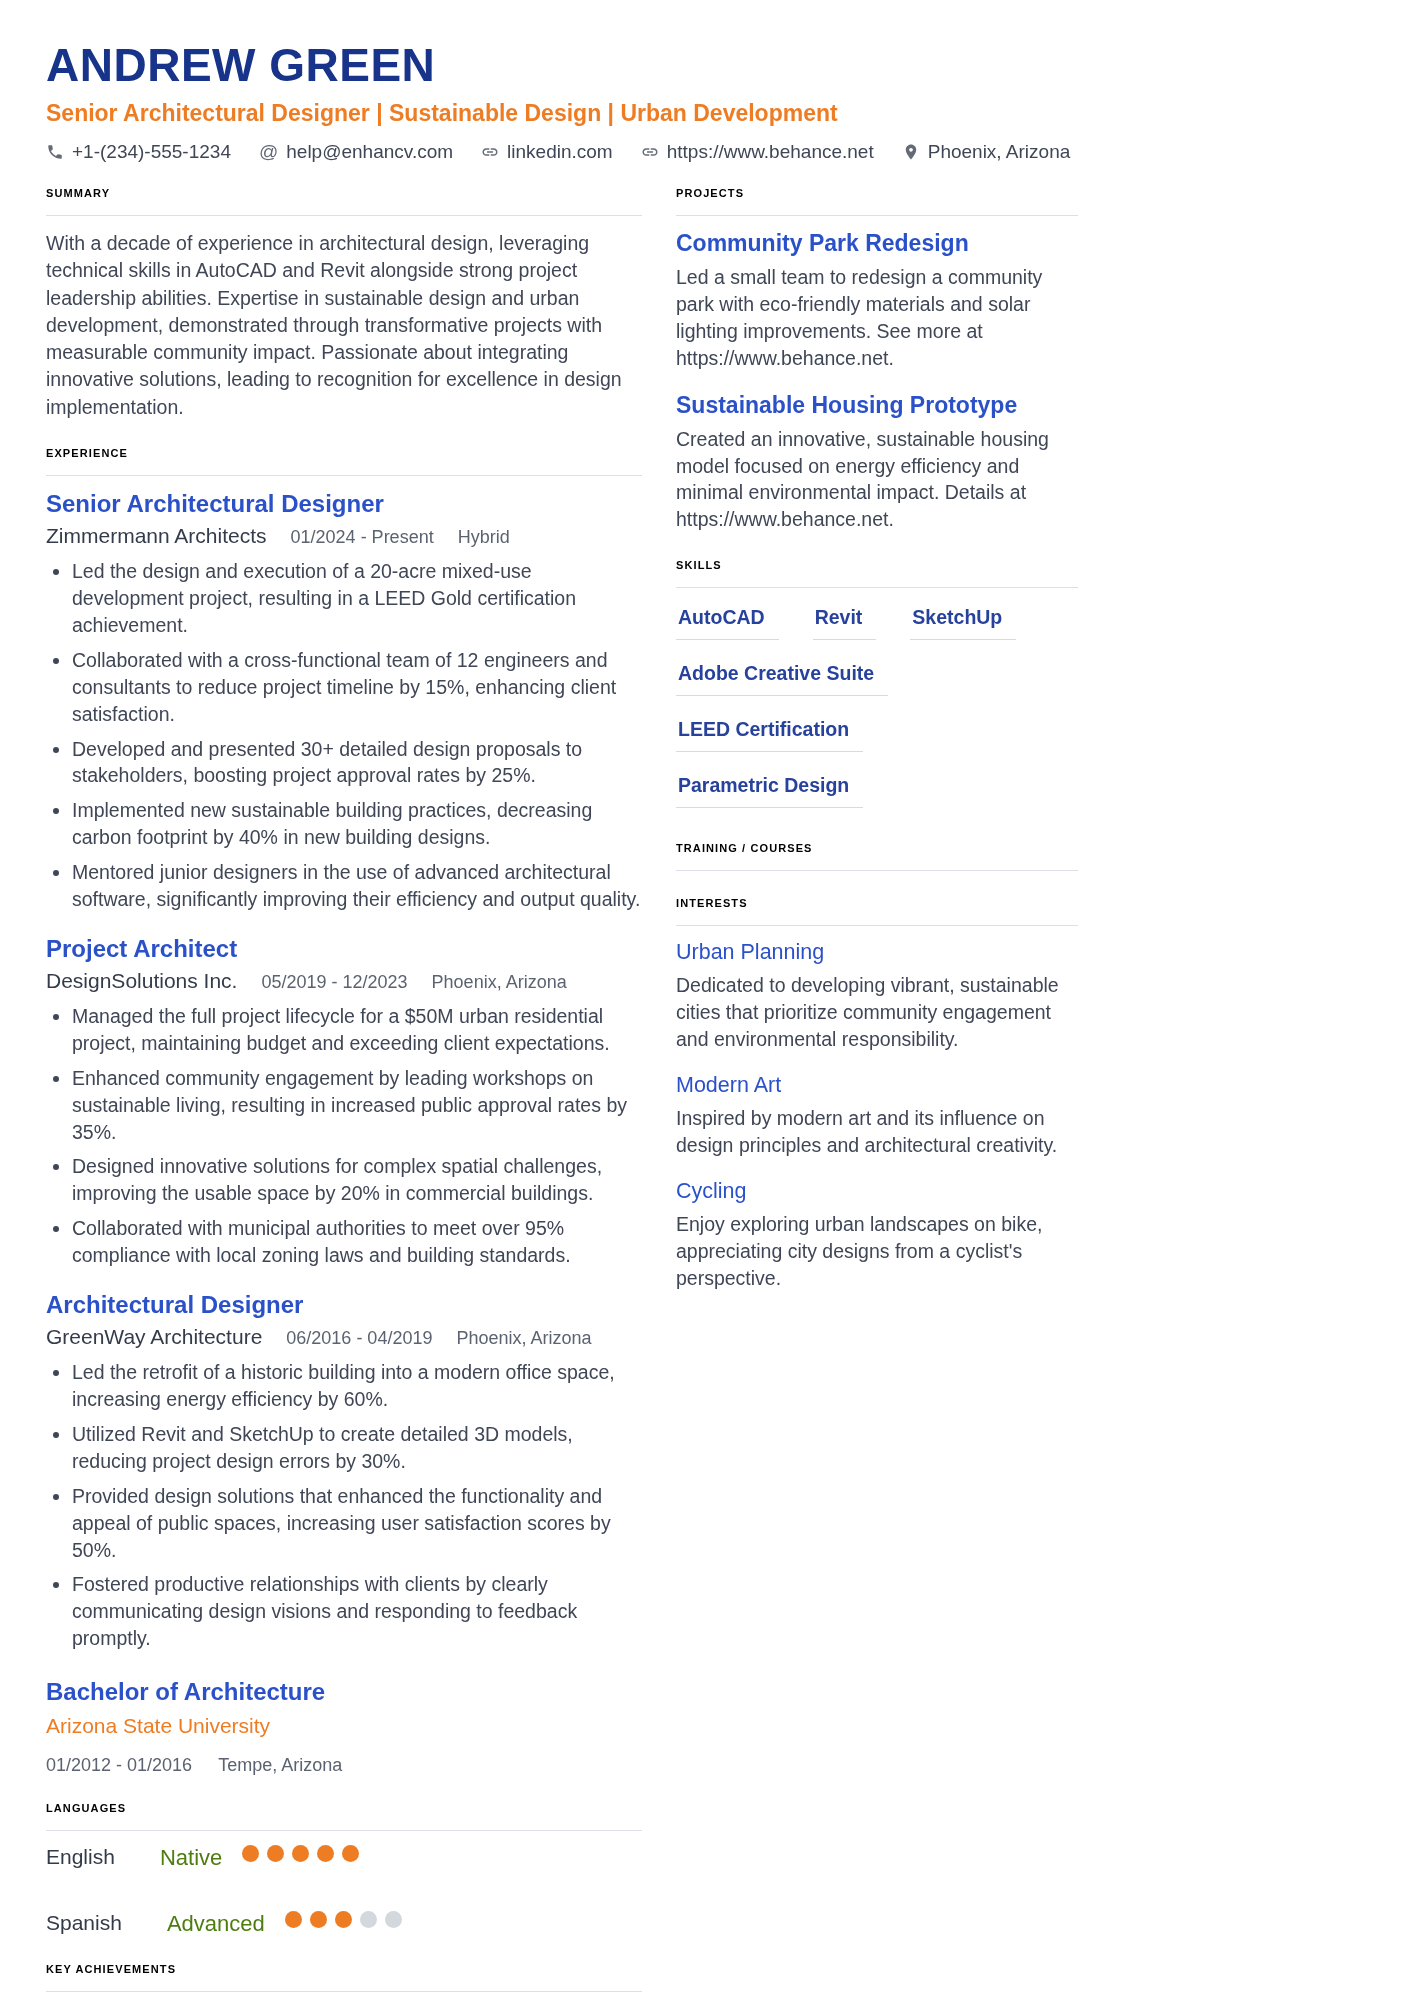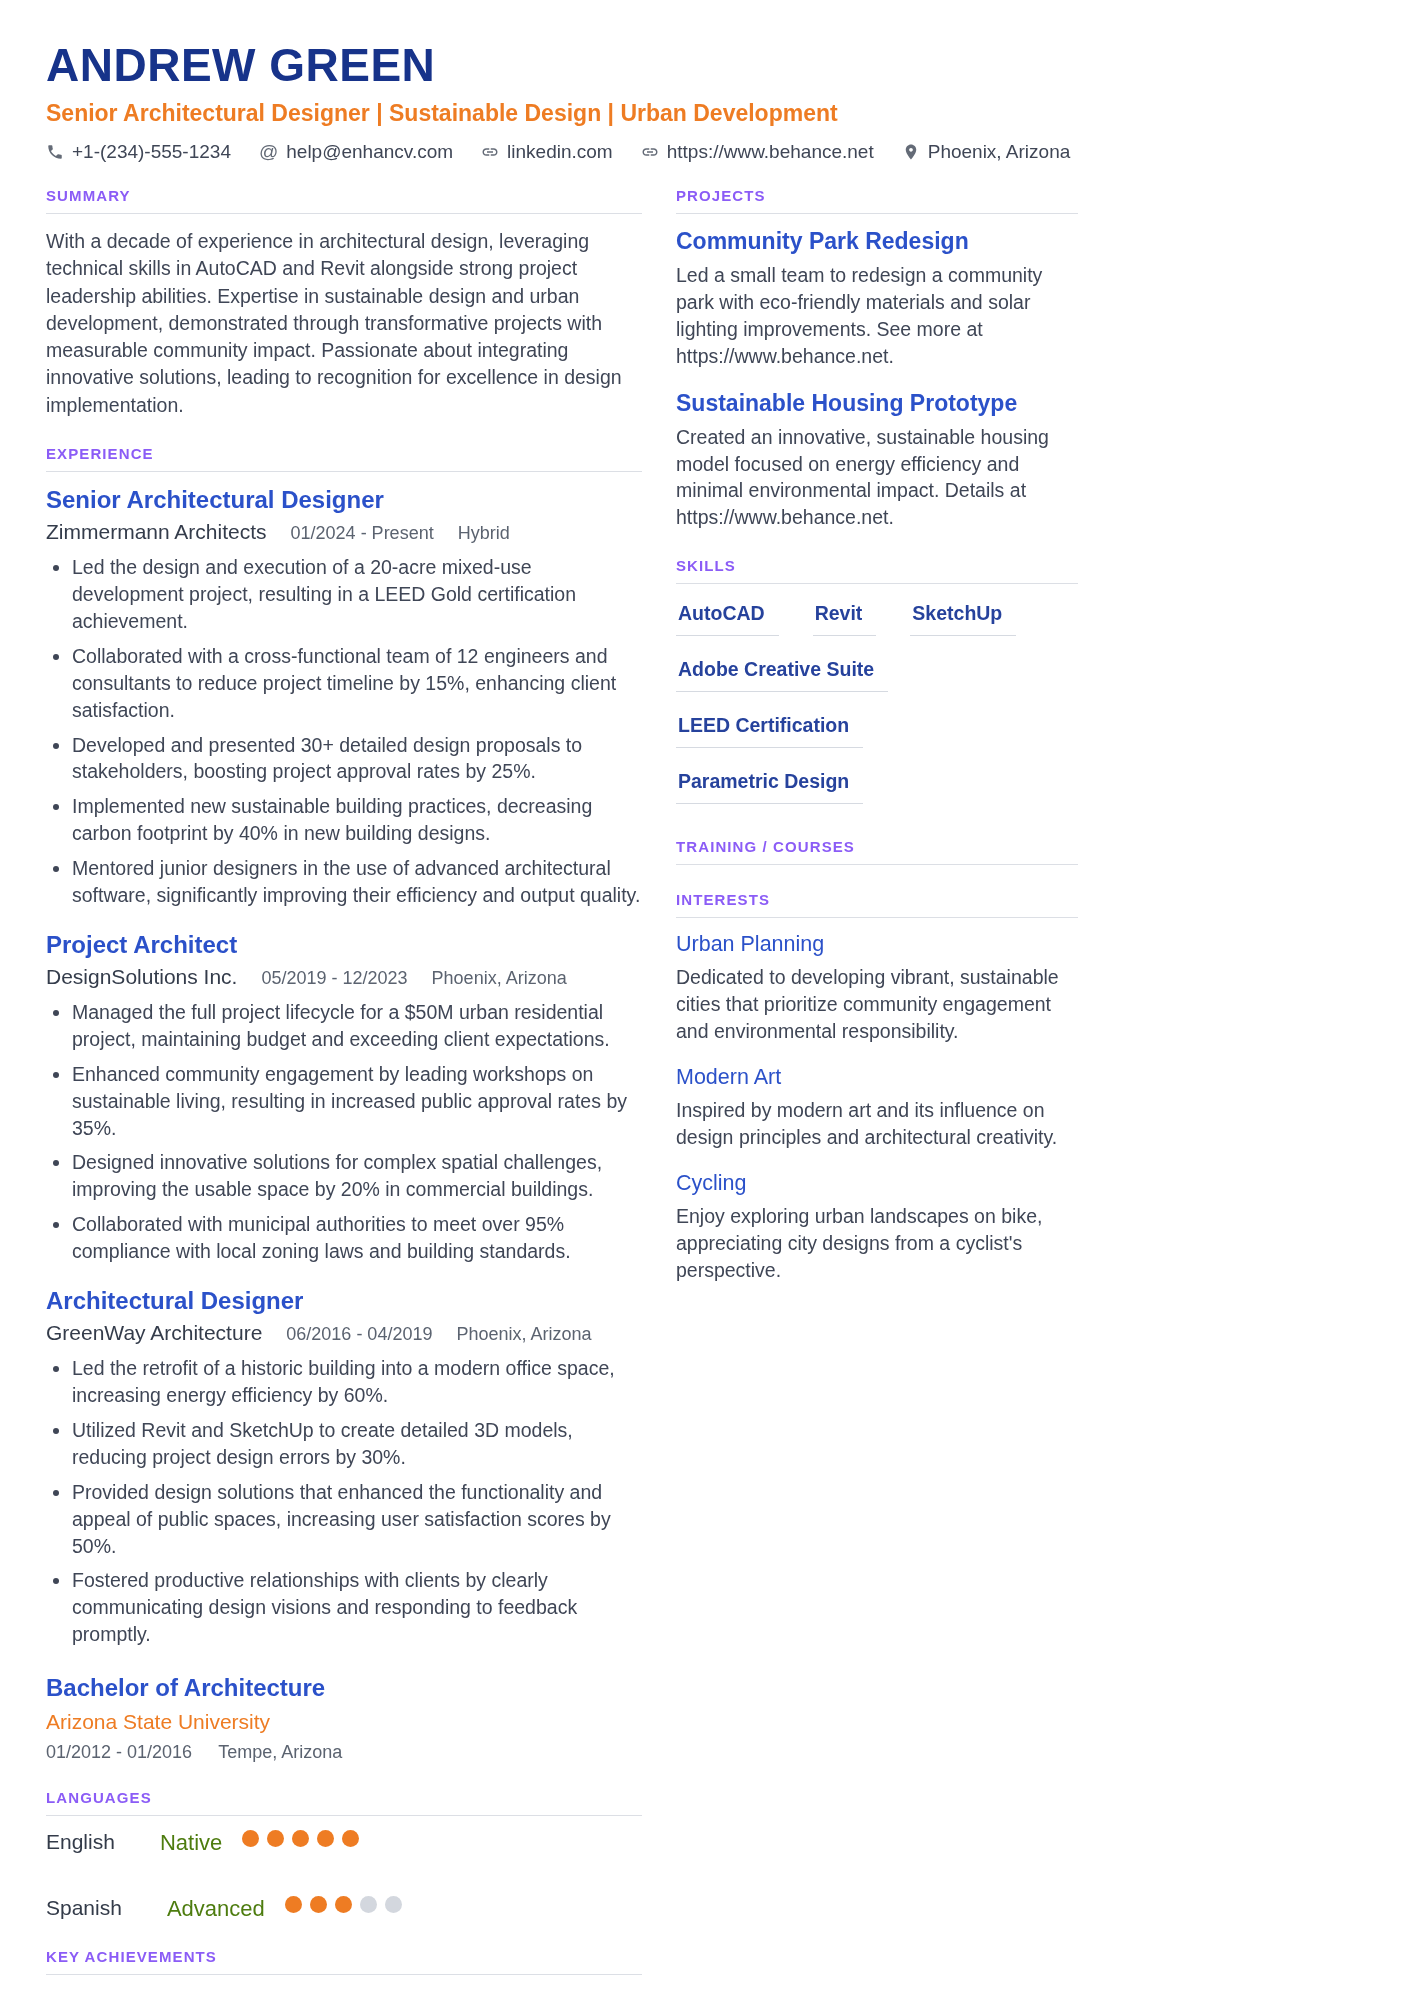--- a/index.html
+++ b/index.html
@@ -54,26 +54,26 @@
   .contact .at{font-size:19px;color:#646b77;}
 
   
   .columns{display:flex;gap:34px;flex:0 0 auto;}
   .col-left{width:596px;flex:0 0 596px;}
   .col-right{width:402px;flex:0 0 402px;}
 
   section{margin-bottom:26px;}
   h2.sec{
     margin:0 0 14px 0;
-    font-size:15px;
+    font-size:11px;
     font-weight:600;
     letter-spacing:1.1px;
-    color:#8b5cf6;
+    color:#000000;
     border-bottom:1px solid #dcdfe5;
-    padding-bottom:9px;
+    padding-bottom:16px;
   }
   p.body{margin:0;font-size:19.5px;line-height:1.4;}
 
   
   .job{margin-bottom:22px;}
   h3.job-title{
     margin:0 0 6px 0;
     font-size:24px;
     font-weight:600;
     color:var(--heading-blue,#2b51c9);
@@ -84,21 +84,21 @@
   ul.bullets{margin:0;padding:0 0 0 26px;}
   ul.bullets li{
     font-size:19.5px;
     line-height:1.38;
     margin-bottom:8px;
   }
   ul.bullets li::marker{color:#3f4656;}
 
   
   h3.degree{margin:0 0 8px 0;font-size:24px;font-weight:600;color:var(--heading-blue,#2b51c9);}
-  .school{font-size:21px;color:var(--accent-orange,#ee7c23);margin-bottom:8px;}
+  .school{font-size:21px;color:var(--accent-orange,#ee7c23);margin-bottom:17px;}
   .edu-meta{display:flex;gap:26px;font-size:18px;color:#5b6370;}
 
   
   .lang-row{display:flex;align-items:center;gap:40px;flex-wrap:wrap;}
   .lang{display:flex;align-items:flex-start;}
   .lang-name{font-size:21px;color:#333b49;margin-right:45px;}
   .lang-level{font-size:22px;color:#4d7c0f;margin-right:20px;}
   .dots{display:inline-flex;gap:8px;align-items:center;}
   .dot{width:17px;height:17px;border-radius:50%;background:var(--dot-empty,#d3d7de);}
   .dot.filled{background:var(--dot-filled,#ee7c23);}

